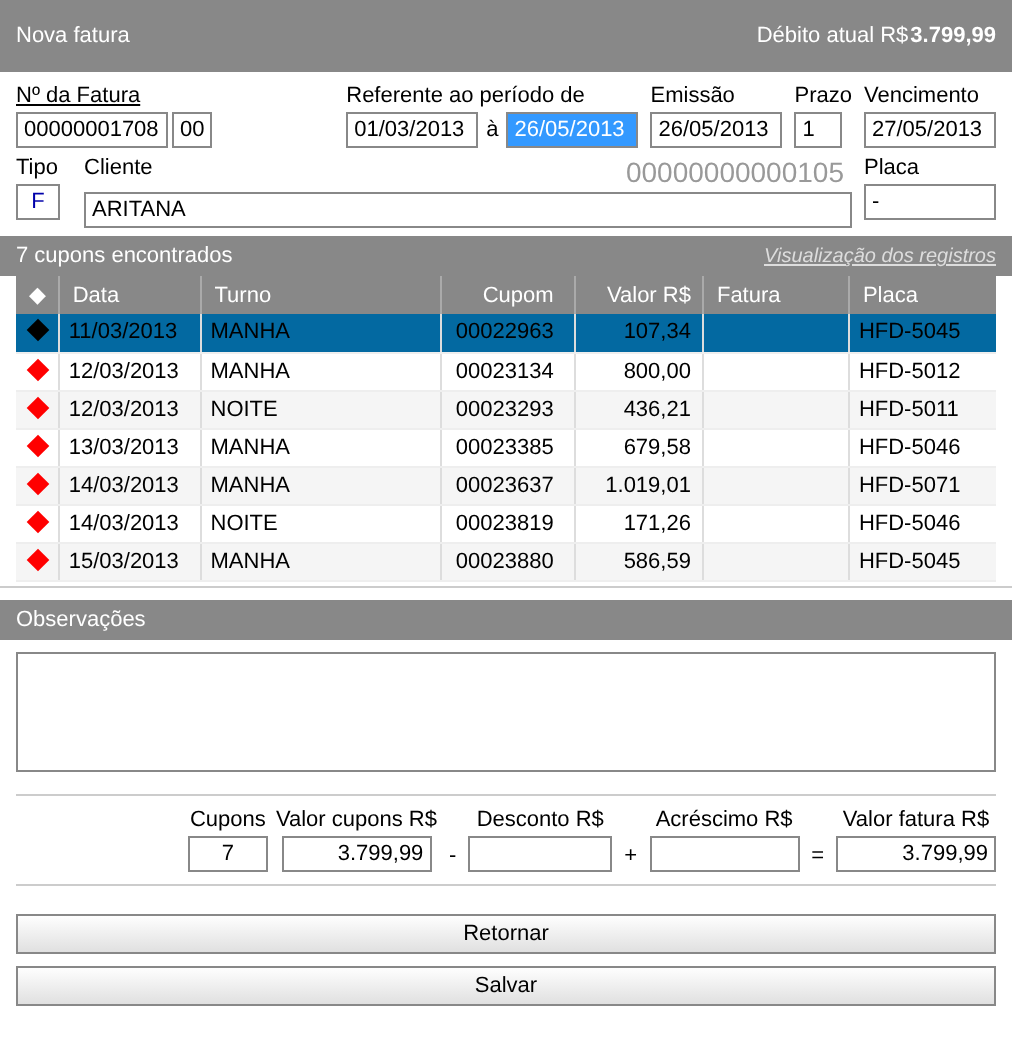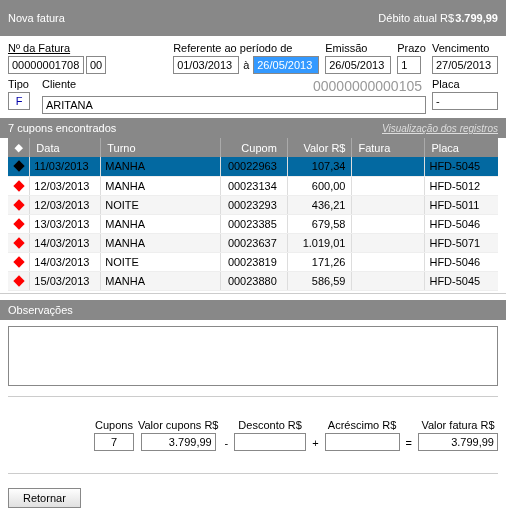--- a/index.html
+++ b/index.html
@@ -24,26 +24,26 @@
 tbody td { padding: 2px 4px; border-right: 1px solid #ddd; border-bottom: 1px solid #eee; height: 19px; white-space: nowrap; text-align: left;}
 tbody td:last-child { border-right: none; }
 tbody tr.odd { background: #f5f5f5; }
 tbody tr.selected { background: #0369a1; }
 .diamond { display: inline-block; width: 8px; height: 8px; background: red; transform: rotate(45deg); margin: 0 2px; }
 .diamond.sel-d { background: #000; }
 .tbl-wrap { padding: 0 8px; border-bottom: 1px solid #ccc; padding-bottom: 2px;}
 .obs-area { padding: 0 8px; margin-top: 6px;}
 textarea { width: 100%; height: 60px; border: 1px solid #888; resize: none; font-size: 11px; padding: 2px;}
 .totals { padding: 8px; }
-.totals-row { display: flex; justify-content: flex-end; align-items: flex-end; gap: 4px; border-top: 1px solid #ccc; border-bottom: 1px solid #ccc; padding: 22px 0;}
+.totals-row { display: flex; justify-content: flex-end; align-items: flex-end; gap: 4px; border-top: 1px solid #ccc; border-bottom: 1px solid #ccc; padding: 6px 0;}
 .tot-field { display: flex; flex-direction: column; align-items: center; }
 .tot-field label { font-size: 11px; margin-bottom: 2px; }
 .tot-field input { text-align: right; }
 .op { align-self: flex-end; margin-bottom: 2px; padding: 0 2px;}
-.btns { display: flex; justify-content: space-between; gap: 6px; padding: 6px 8px 8px 8px;}
+.btns { display: flex; justify-content: space-between; gap: 6px; padding: 6px 8px 8px 8px; flex-direction: column;}
 .btns button { border: 1px solid #888; background: linear-gradient(#fefefe,#e0e0e0); padding: 3px 14px; font-size: 11px; cursor: pointer; }
 .col-icon{width:20px;text-align:center;}
 .col-data{width:68px;}
 .col-turno{width:115px;}
 .col-cupom{width:62px;text-align:right;padding-right:10px;}
 .col-valor{width:62px;text-align:right;padding-right:6px;}
 .col-fatura{width:70px;}
 .col-placa{width:70px;}
 </style>
 </head>
@@ -133,21 +133,21 @@
           <td class="col-cupom">00022963</td>
           <td class="col-valor">107,34</td>
           <td class="col-fatura"></td>
           <td class="col-placa">HFD-5045</td>
         </tr>
         <tr class="">
           <td class="col-icon"><span class="diamond "></span></td>
           <td class="col-data">12/03/2013</td>
           <td class="col-turno">MANHA</td>
           <td class="col-cupom">00023134</td>
-          <td class="col-valor">600,00</td>
+          <td class="col-valor">800,00</td>
           <td class="col-fatura"></td>
           <td class="col-placa">HFD-5012</td>
         </tr>
         <tr class="odd">
           <td class="col-icon"><span class="diamond "></span></td>
           <td class="col-data">12/03/2013</td>
           <td class="col-turno">NOITE</td>
           <td class="col-cupom">00023293</td>
           <td class="col-valor">436,21</td>
           <td class="col-fatura"></td>
@@ -223,13 +223,14 @@
     <span class="op">=</span>
     <div class="tot-field">
         <label>Valor fatura R$</label>
         <input type="text" style="width: 80px;" value="3.799,99">
       </div>
   </div>
 </div>
 
 <div class="btns">
   <button>Retornar</button>
+  <button>Salvar</button>
 </div>
 
 </body></html>

